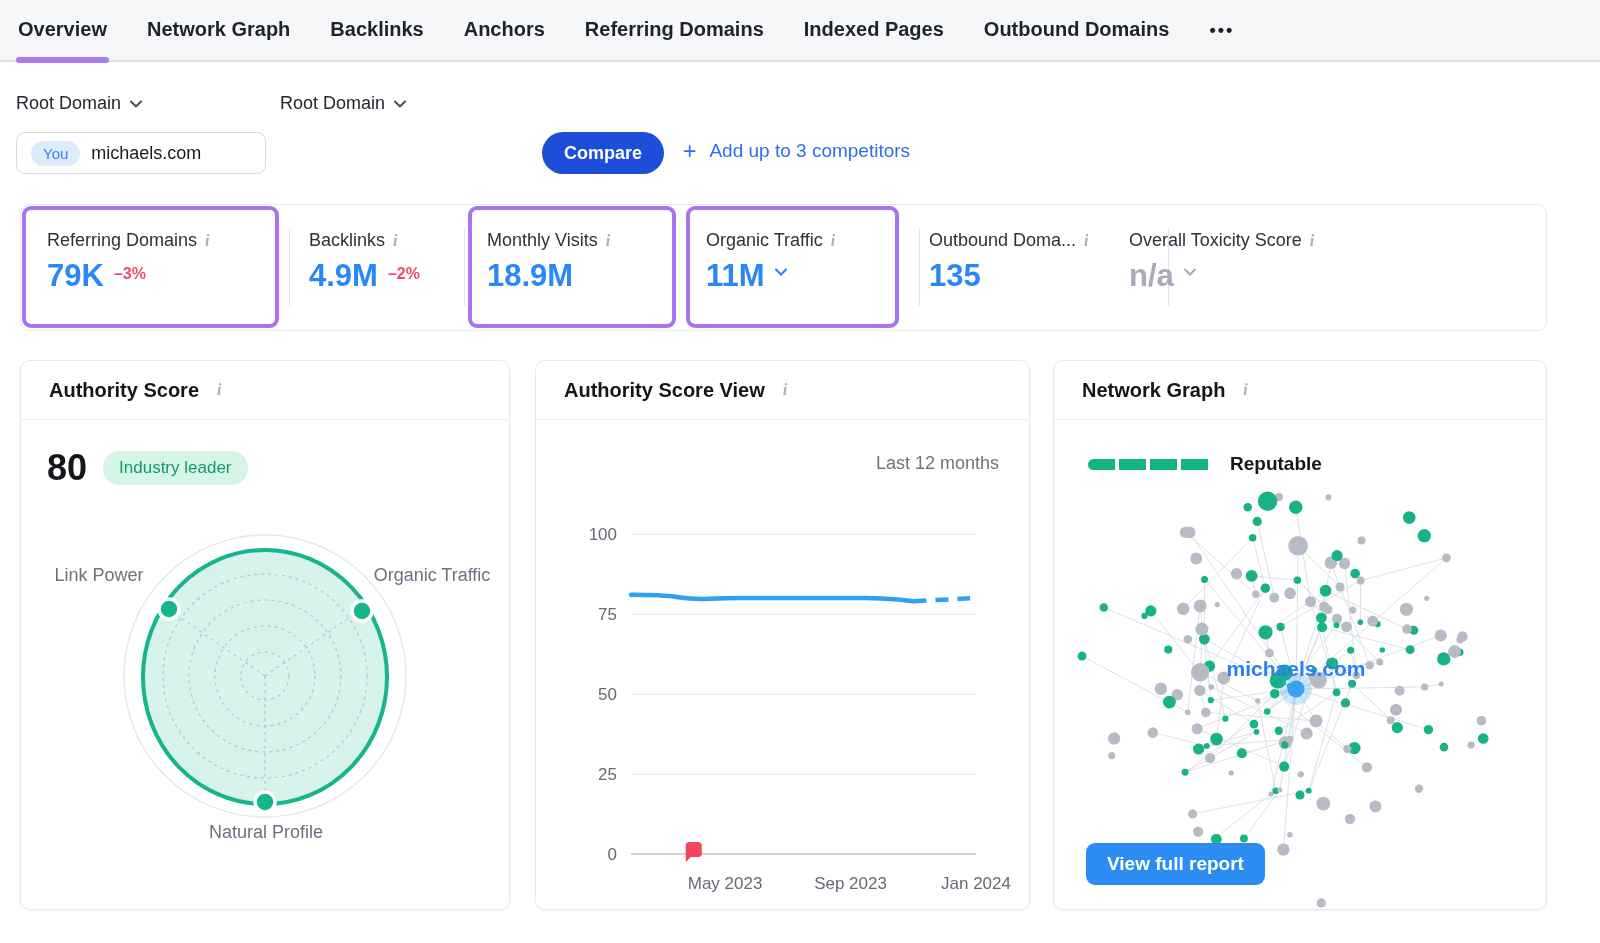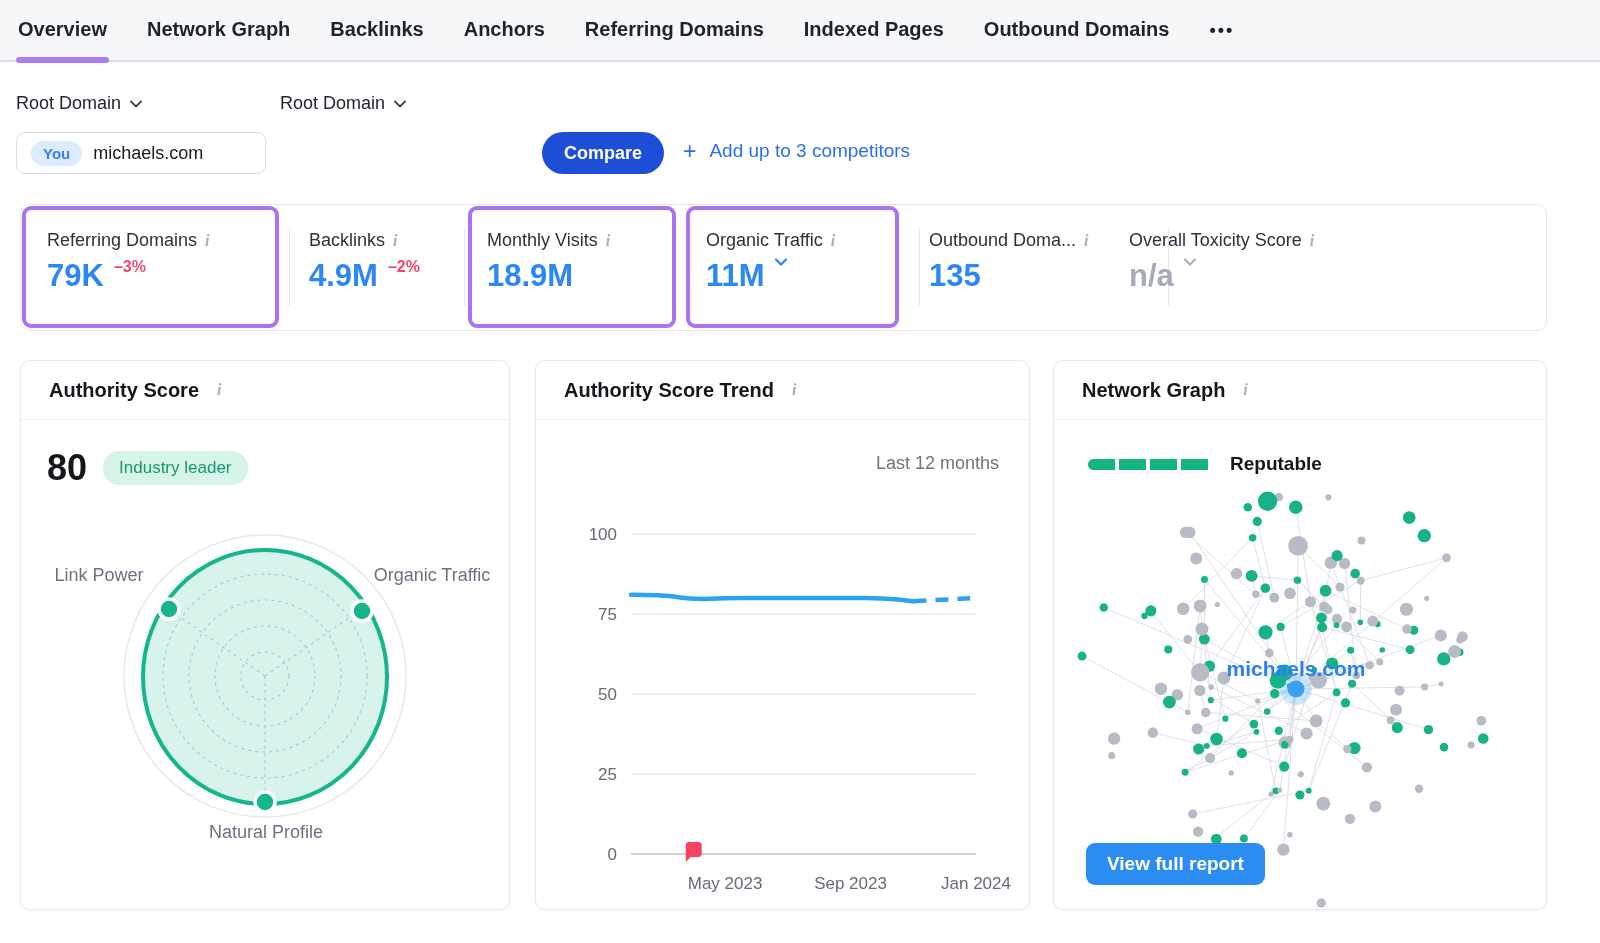--- a/index.html
+++ b/index.html
@@ -8,35 +8,35 @@
   
   .nav{position:absolute;top:0;left:0;right:0;height:62px;background:#f6f7f9;border-bottom:2px solid #dcdfe5;display:flex;align-items:center;padding:0 18px;gap:40px;box-sizing:border-box;}
   .tab{position:relative;height:62px;line-height:60px;font-size:20px;font-weight:600;color:#1e222b;cursor:pointer;white-space:nowrap;}
   .tab.active::after{content:"";position:absolute;left:-2px;right:-2px;bottom:-2px;height:6px;background:#ab7bf2;border-radius:3px;}
   .more-tabs{font-size:18px;letter-spacing:2px;color:#1e222b;cursor:pointer;font-weight:700;}
 
   
   .fsel{position:absolute;top:93px;font-size:18px;font-weight:500;color:#22262f;display:flex;align-items:center;gap:9px;cursor:pointer;}
   .chev{width:12px;height:8px;display:inline-block;}
   .inp{position:absolute;top:132px;height:42px;border:1px solid #d7dbe3;border-radius:9px;background:#fff;display:flex;align-items:center;padding:0 14px;gap:11px;box-sizing:border-box;}
-  .you-pill{background:#dcebfd;color:#3b82f0;font-size:15px;font-weight:700;padding:4px 12px;border-radius:14px;}
+  .you-pill{background:#dcebfd;color:#3b82f0;font-size:15px;font-weight:400;padding:4px 12px;border-radius:14px;}
   .domain-text{font-size:18px;color:#181b22;}
   .fav-circle{width:17px;height:17px;border-radius:50%;background:#c4c8d2;flex:0 0 auto;}
   .placeholder{font-size:18px;color:#9aa1ae;}
   .compare-btn{position:absolute;left:542px;top:132px;height:42px;padding:0 22px;background:#1d4ed8;color:#fff;border:none;border-radius:21px;font-size:18px;font-weight:700;cursor:pointer;font-family:"Liberation Sans",sans-serif;}
   .addcomp{position:absolute;left:683px;top:140px;display:flex;align-items:center;gap:13px;color:#2c6ef0;font-size:19px;font-weight:500;cursor:pointer;}
   .addcomp .plus{font-size:23px;font-weight:400;line-height:19px;}
 
   
   .mcard{position:absolute;left:20px;top:204px;width:1527px;height:127px;background:#fff;border:1px solid #e7e9f0;border-radius:10px;box-sizing:border-box;}
   .mdiv{position:absolute;top:24px;bottom:24px;width:1px;background:#e2e5ec;}
   .m-cell{position:absolute;top:25px;}
   .m-label{font-size:18px;color:#2c313c;display:flex;align-items:center;gap:8px;white-space:nowrap;}
   .info-i{font-family:"Liberation Serif",serif;font-style:italic;font-weight:700;font-size:16px;color:#a9aeba;cursor:pointer;}
-  .m-value{margin-top:7px;font-size:31px;font-weight:700;color:#2b87f5;display:flex;align-items:flex-start;gap:10px;}
+  .m-value{margin-top:7px;font-size:31px;font-weight:700;color:#2b87f5;display:flex;align-items:center;gap:10px;}
   .m-value .delta{font-size:16px;font-weight:700;color:#f0476b;padding-bottom:4px;}
   .m-value.muted{color:#a6abb7;}
   .hbox{position:absolute;border:4px solid #aa74f0;border-radius:9px;pointer-events:none;z-index:6;box-sizing:border-box;}
 
   
   .panel{position:absolute;top:360px;height:550px;background:#fff;border:1px solid #e7e9f0;border-radius:10px;box-shadow:0 1px 3px rgba(25,30,45,.05);box-sizing:border-box;}
   .phead{height:58px;border-bottom:1px solid #eceef3;display:flex;align-items:center;padding:0 28px;font-size:20px;font-weight:700;gap:18px;color:#14161b;}
 
   
   .score-row{position:absolute;top:86px;left:26px;display:flex;align-items:center;gap:16px;}
@@ -192,21 +192,21 @@
       <circle cx="341" cy="90" r="10" fill="#15b58d" stroke="#fff" stroke-width="3.5"></circle>
       <circle cx="244" cy="281" r="10" fill="#15b58d" stroke="#fff" stroke-width="3.5"></circle>
     </svg>
     <div class="radar-label" style="left:28px;top:203px;width:100px;">Link Power</div>
     <div class="radar-label" style="left:352px;top:203px;width:118px;">Organic Traffic</div>
     <div class="radar-label" style="left:0;top:460px;width:490px;">Natural Profile</div>
   </div>
 
   <div class="panel" style="left:535px;width:495px;">
     <div class="phead">
-      <span>Authority Score Trend</span>
+      <span>Authority Score View</span>
       <span class="info-i">i</span>
     </div>
     <div class="range-label">Last 12 months</div>
     <svg id="trend-svg" style="position:absolute;top:120px;left:0;" width="495" height="420" viewBox="0 0 495 420">
         <line x1="95" y1="373" x2="440" y2="373" stroke="#bfc4cd" stroke-width="1.4"></line>
         <text x="81" y="379" text-anchor="end" font-size="17" fill="#646a76" font-family="Liberation Sans, sans-serif">0</text>
         <line x1="95" y1="293" x2="440" y2="293" stroke="#e8eaef" stroke-width="1.4"></line>
         <text x="81" y="299" text-anchor="end" font-size="17" fill="#646a76" font-family="Liberation Sans, sans-serif">25</text>
         <line x1="95" y1="213" x2="440" y2="213" stroke="#e8eaef" stroke-width="1.4"></line>
         <text x="81" y="219" text-anchor="end" font-size="17" fill="#646a76" font-family="Liberation Sans, sans-serif">50</text>

